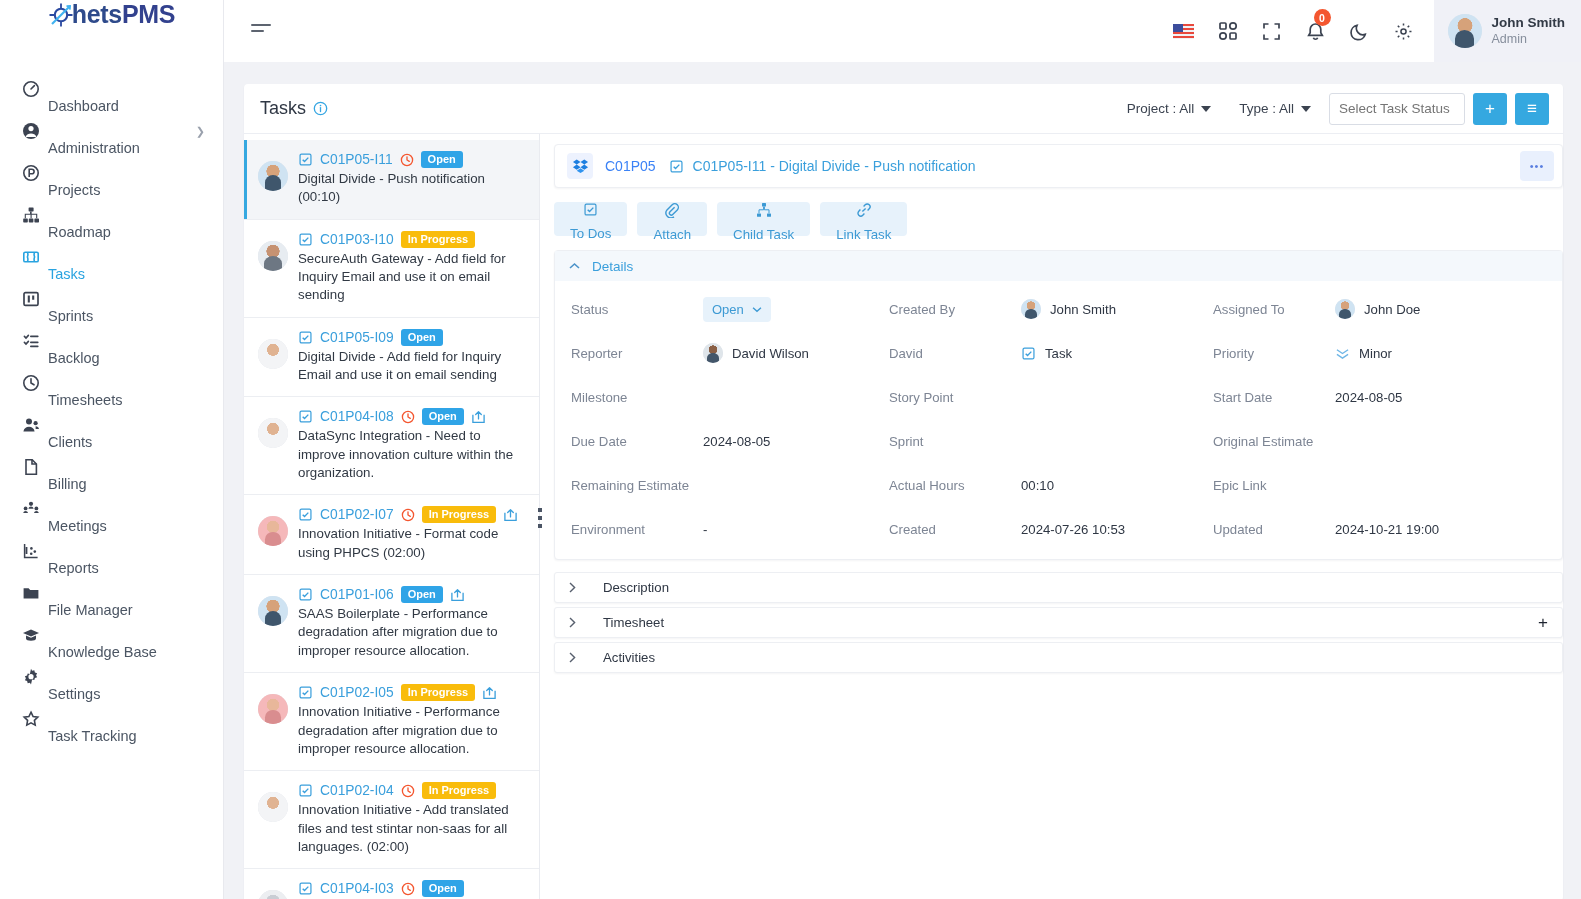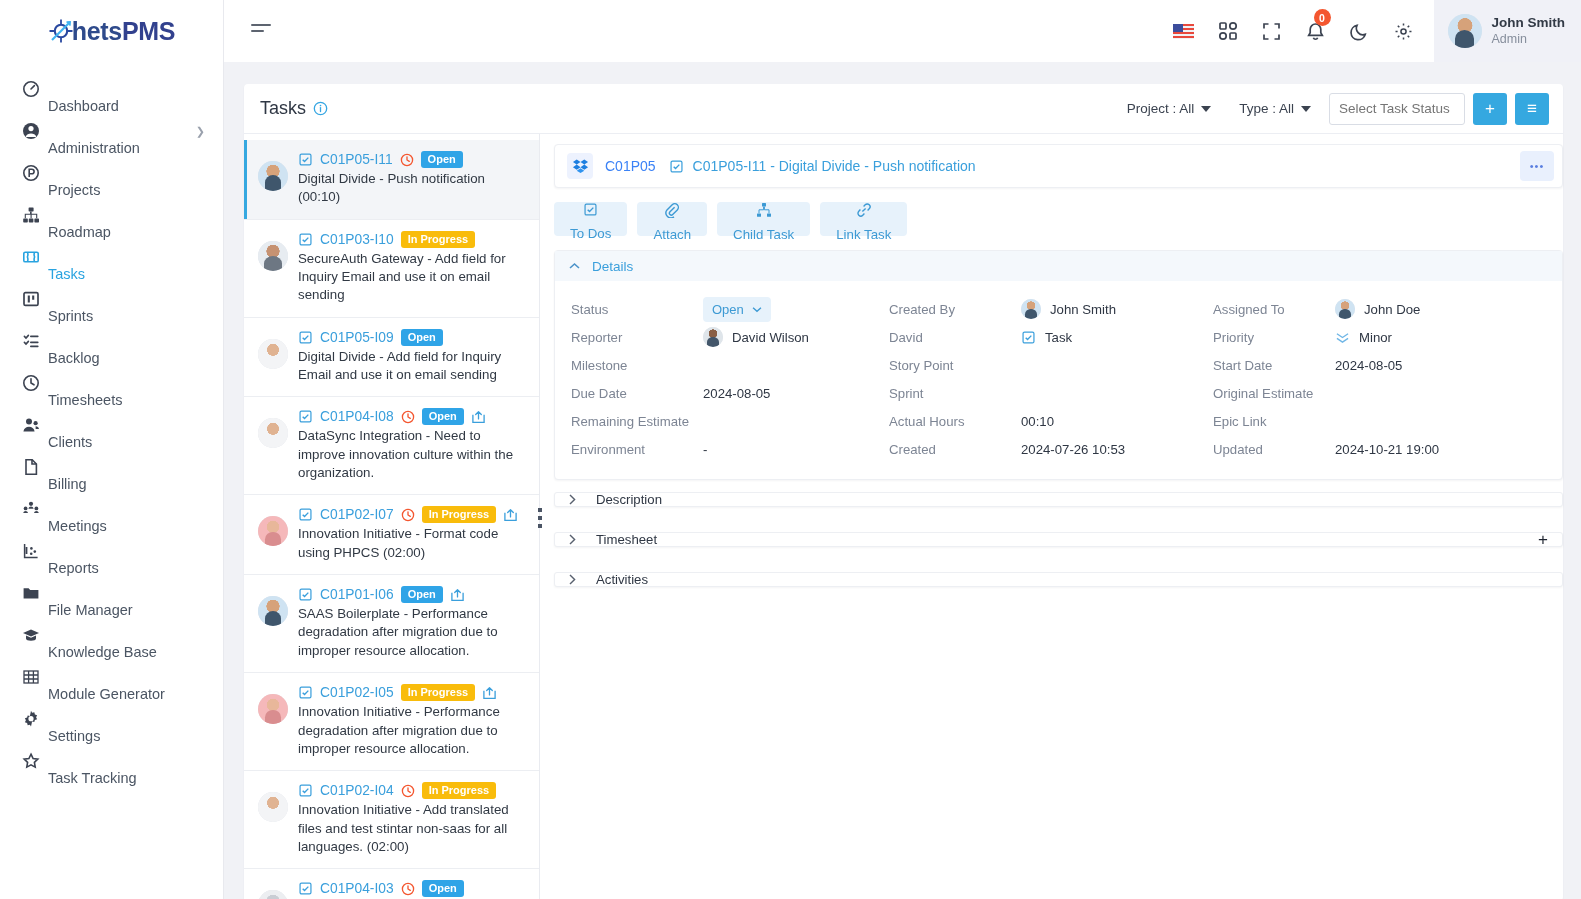--- a/index.html
+++ b/index.html
@@ -8,21 +8,21 @@
     font-family: "Liberation Sans", sans-serif;
     background: #f1f2f6;
     overflow: hidden;
   }
   
   #sidebar {
     position: absolute; left: 0; top: 0; width: 224px; height: 899px;
     background: #ffffff; border-right: 1px solid #e8e9ee;
     overflow: hidden;
   }
-  #logo-area { height: 62px; display: flex; align-items: center; justify-content: center; }
+  #logo-area { height: 62px; display: flex; align-items: flex-start; justify-content: center; }
   .logo-wrap { display: flex; align-items: center; gap: 2px; }
   .logo-mark { width: 26px; height: 26px; position: relative; flex: 0 0 auto; margin-right: -4px; }
   .logo-text { font-size: 25px; font-weight: 600; letter-spacing: -0.3px; color: #2e4a8b; }
   .logo-text .lt2 { color: #32418e; }
   .nav-list { margin-top: 6px; }
   .nav-item {
     display: flex; align-items: center; height: 42px; padding: 0 18px 0 22px;
     color: #4b5563; font-size: 14.5px; cursor: pointer; position: relative;
   }
   .nav-item.active { color: #29a3e0; }
@@ -133,33 +133,33 @@
     background: #e7f2fb; color: #3d9ad4; border-radius: 4px; font-size: 13.3px; cursor: pointer; flex-direction: column;
   }
   .sec-head {
     height: 30px; display: flex; align-items: center; gap: 12px; padding: 0 14px;
     background: #f4f8fc; color: #3a9fdc; font-size: 13.5px;
   }
   .chev { font-size: 11px; color: #4c93c9; display: inline-flex; }
   #details-panel { margin-bottom: 12px; }
   .dgrid {
     display: grid; grid-template-columns: 132px 186px 132px 192px 122px auto;
-    row-gap: 0; padding: 14px 16px 16px 16px;
+    row-gap: 16px; padding: 14px 16px 16px 16px;
   }
   .dlabel { font-size: 13.2px; color: #7d8594; height: 28px; display: flex; align-items: center; }
   .dval { font-size: 13.2px; color: #2f3744; height: 28px; display: flex; align-items: center; gap: 9px; }
   .mini-av { width: 20px; height: 20px; border-radius: 50%; overflow: hidden; background: #dfe3ea; flex: 0 0 20px; position: relative; }
   .statusdd {
     display: inline-flex; align-items: center; gap: 8px; background: #e7f2fb; color: #3d9ad4;
     border-radius: 4px; padding: 5px 9px; font-size: 13px; cursor: pointer;
   }
   .prio-ico { color: #6fb6e6; display: inline-flex; }
   .collapsed-sec {
-    height: 15px; display: flex; align-items: center; gap: 20px; padding: 0 14px;
-    background: #fff; border: 1px solid #edeff3; border-radius: 3px; margin-bottom: 25px;
+    height: 31px; display: flex; align-items: center; gap: 27px; padding: 0 14px;
+    background: #fff; border: 1px solid #edeff3; border-radius: 3px; margin-bottom: 4px;
     box-shadow: 0 1px 2px rgba(30,40,60,.05); font-size: 13.2px; color: #2f3744;
   }
   .collapsed-sec .plus { margin-left: auto; font-size: 17px; color: #1e2430; cursor: pointer; line-height: 1; }
   .chev-r { color: #58606e; font-size: 11px; display: inline-flex; }
 
   
   .face { position: absolute; inset: 0; }
   .f1 { background: radial-gradient(circle at 50% 34%, #d6a27a 0 26%, transparent 27%), linear-gradient(#cfe3f2 0 100%); }
   .f1::after{content:"";position:absolute;left:22%;top:48%;width:56%;height:52%;background:#3f566c;border-radius:50% 50% 0 0;}
   .f2 { background: radial-gradient(circle at 50% 34%, #c69272 0 26%, transparent 27%), linear-gradient(#e7ecf1 0 100%); }
@@ -321,29 +321,20 @@
         <span class="nav-label">File Manager</span>
       </div>
       <div class="nav-item">
         <span class="nav-ico">
           <svg width="18" height="18" viewBox="0 0 18 18" fill="#3c4351">
             <path d="M9 3.6 17 7l-8 3.4L1 7z"></path>
             <path d="M4 9.6v2.8c0 1.3 2.2 2.3 5 2.3s5-1 5-2.3V9.6l-5 2.1z"></path>
           </svg>
         </span>
         <span class="nav-label">Knowledge Base</span>
-      </div>
-      <div class="nav-item">
-        <span class="nav-ico">
-          <svg width="18" height="18" viewBox="0 0 18 18" fill="none" stroke="#3c4351" stroke-width="1.3">
-            <rect x="2" y="3" width="14" height="12"></rect>
-            <path d="M2 7h14M2 11h14M6.6 3v12M11.4 3v12"></path>
-          </svg>
-        </span>
-        <span class="nav-label">Module Generator</span>
       </div>
       <div class="nav-item">
         <span class="nav-ico">
           <svg width="18" height="18" viewBox="0 0 18 18" fill="#3c4351">
             <path d="M9 .8l1.1 2 2.2-.5.6 2.2 2.2.7-1 2 1 2-2.2.7-.6 2.2-2.2-.5L9 16.6l-1.1-1.9-2.2.5-.6-2.2-2.2-.7 1-2-1-2 2.2-.7.6-2.2 2.2.5z"></path>
             <circle cx="9" cy="8.7" r="2.6" fill="#fff"></circle>
           </svg>
         </span>
         <span class="nav-label">Settings</span>
       </div>

